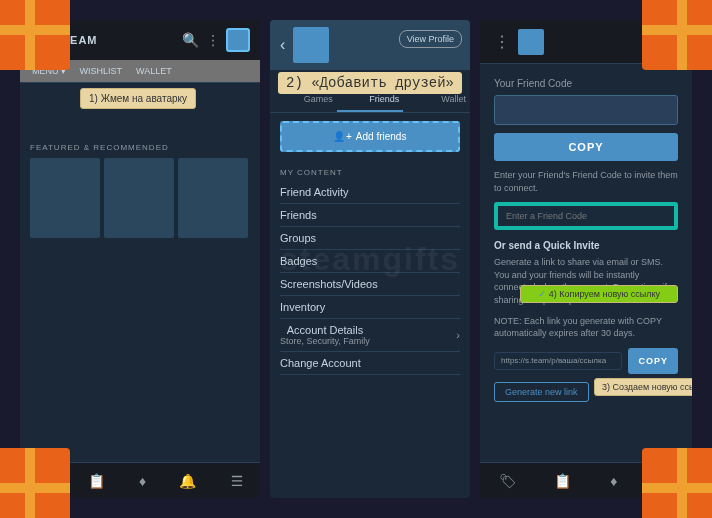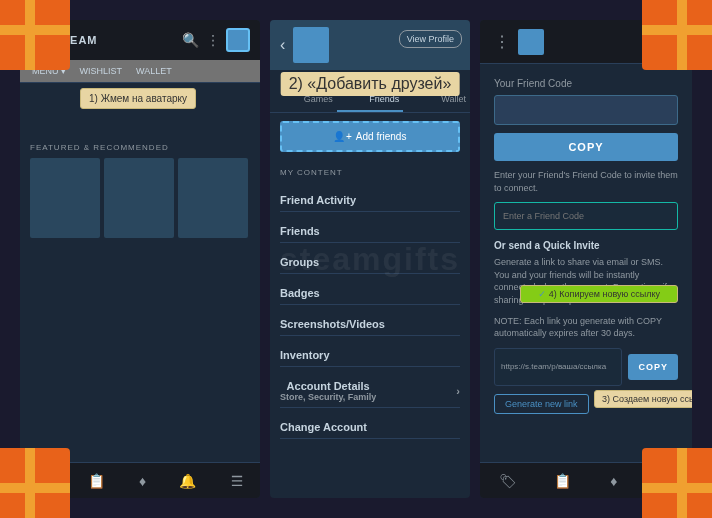--- a/index.html
+++ b/index.html
@@ -319,25 +319,26 @@
       cursor: pointer;
     }
 
     .add-friend-tooltip {
       position: absolute;
       top: 52px;
       left: 50%;
       transform: translateX(-50%);
       background: #e8d5a3;
       color: #333;
-      font-size: 16px;
+      font-size: 14px;
       padding: 3px 8px;
       border-radius: 3px;
       white-space: nowrap;
       z-index: 20;
+      font-family: Liberation Mono, monospace;
     }
 
     .popup-tabs {
       display: flex;
       background: #1b2838;
       border-bottom: 1px solid #2a3f5a;
       margin-top: 18px;
     }
 
     .popup-tab {
@@ -381,22 +382,21 @@
     .content-list {
       padding: 0 10px;
     }
 
     .content-item {
       color: #c6d4df;
       font-size: 11px;
       padding: 5px 0;
       border-bottom: 1px solid #2a3f5a;
       cursor: pointer;
-      font-weight: 700;
-      margin-top: 8px;
+      font-weight: 400;
     }
 
     .content-item-sub {
       font-size: 9px;
       color: #8f98a0;
     }
 
     .account-item {
       display: flex;
       justify-content: space-between;
@@ -493,21 +493,21 @@
 
     .friend-code-desc {
       color: #8f98a0;
       font-size: 9px;
       margin: 8px 0;
       line-height: 1.4;
     }
 
     .enter-friend-code-input {
       background: #1a2a3a;
-      border: 1px solid #14b8a6;
+      border: 4px solid #14b8a6;
       border-radius: 3px;
       width: 100%;
       height: 28px;
       margin-bottom: 10px;
       color: #8f98a0;
       font-size: 9px;
       padding: 4px 8px;
     }
 
     .quick-invite-label {
@@ -553,21 +553,21 @@
     }
 
     .invite-link-text {
       background: #1a2a3a;
       border: 1px solid #2a3f5a;
       color: #8f98a0;
       font-size: 8px;
       padding: 4px 6px;
       border-radius: 3px;
       flex: 1;
-      height: 38px;
+      height: 18px;
       display: flex;
       align-items: center;
     }
 
     .copy-btn-small {
       background: #4a90c4;
       color: white;
       border: none;
       padding: 4px 10px;
       border-radius: 3px;

